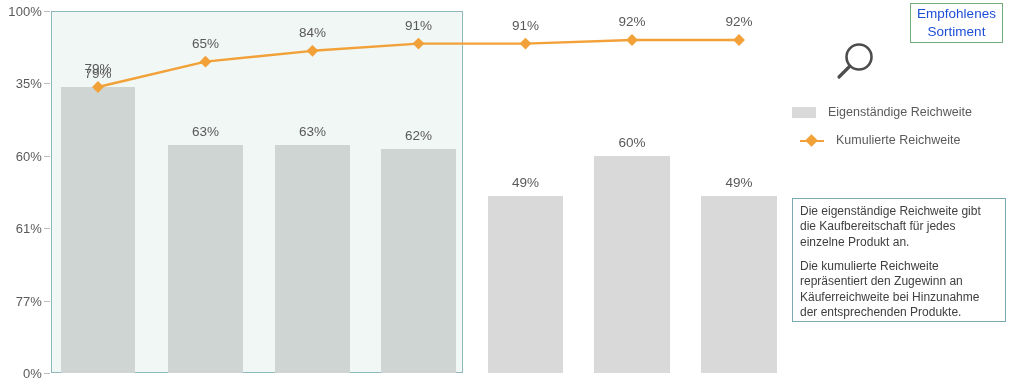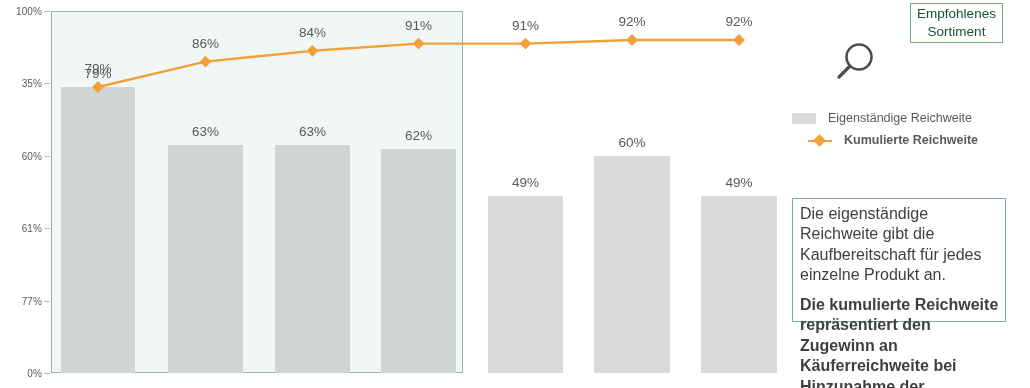--- a/index.html
+++ b/index.html
@@ -21,21 +21,21 @@
   
   #plot {
     position: absolute;
     left: 0;
     top: 0;
     width: 800px;
     height: 388px;
   }
   .axis-label {
     position: absolute;
-    font-size: 10px;
+    font-size: 13px;
     color: #5a5a5a;
     text-align: right;
     width: 42px;
     transform: translateY(-50%);
     letter-spacing: 0.1px;
   }
   .tick-mark {
     position: absolute;
     left: 44px;
     width: 6px;
@@ -99,21 +99,21 @@
     top: 3px;
     width: 93px;
     height: 40px;
     border: 1px solid #70ad7b;
     box-sizing: border-box;
     display: flex;
     align-items: center;
     justify-content: center;
     text-align: center;
     font-size: 13.5px;
-    color: #14532d;
+    color: #1d4ed8;
     line-height: 1.35;
     background: #ffffff;
   }
   #magnifier-icon {
     position: absolute;
     left: 36px;
     top: 38px;
     width: 56px;
     height: 48px;
   }
@@ -163,27 +163,26 @@
     top: 198px;
     width: 214px;
     height: 124px;
     border: 1px solid #7aa9b5;
     box-sizing: border-box;
     padding: 5px 6px 5px 7px;
     background: #ffffff;
   }
   #info-box p {
     margin: 0 0 9px 0;
-    font-size: 16px;
+    font-size: 12px;
     line-height: 1.28;
     color: #3f3f3f;
   }
   #info-box p:last-child {
     margin-bottom: 0;
-    font-weight: bold;
   }
 </style>
 </head>
 <body>
 
 <div id="root">
 
   <div id="plot">
 
     <div id="highlight-region"></div>
@@ -229,21 +228,21 @@
         <rect x="201.3" y="57.480000000000004" width="8.4" height="8.4" fill="#f2a138" transform="rotate(45 205.5 61.68000000000001)"></rect>
         <rect x="308.3" y="46.61999999999999" width="8.4" height="8.4" fill="#f2a138" transform="rotate(45 312.5 50.81999999999999)"></rect>
         <rect x="414.3" y="39.37999999999998" width="8.4" height="8.4" fill="#f2a138" transform="rotate(45 418.5 43.579999999999984)"></rect>
         <rect x="521.3" y="39.37999999999998" width="8.4" height="8.4" fill="#f2a138" transform="rotate(45 525.5 43.579999999999984)"></rect>
         <rect x="627.8" y="35.75999999999998" width="8.4" height="8.4" fill="#f2a138" transform="rotate(45 632 39.95999999999998)"></rect>
         <rect x="734.8" y="35.75999999999998" width="8.4" height="8.4" fill="#f2a138" transform="rotate(45 739 39.95999999999998)"></rect>
       </svg>
 
     <div id="line-labels-layer">
         <div class="line-label" style="left: 98px; top: 61.02px;">79%</div>
-        <div class="line-label" style="left: 205.5px; top: 35.68px;">86%</div>
+        <div class="line-label" style="left: 205.5px; top: 35.68px;">65%</div>
         <div class="line-label" style="left: 312.5px; top: 24.82px;">84%</div>
         <div class="line-label" style="left: 418.5px; top: 17.58px;">91%</div>
         <div class="line-label" style="left: 525.5px; top: 17.58px;">91%</div>
         <div class="line-label" style="left: 632px; top: 13.96px;">92%</div>
         <div class="line-label" style="left: 739px; top: 13.96px;">92%</div>
       </div>
   </div>
 
   <div id="right-panel">
 
@@ -251,26 +250,26 @@
       <span>Empfohlenes Sortiment</span>
     </div>
 
     <div id="magnifier-icon">
       <svg width="56" height="48" viewBox="0 0 56 48">
         <circle cx="33" cy="19" r="12.5" fill="none" stroke="#4d4d4d" stroke-width="2.6"></circle>
         <line x1="23.5" y1="28.5" x2="13" y2="39" stroke="#4d4d4d" stroke-width="3.2" stroke-linecap="round"></line>
       </svg>
     </div>
 
-    <div class="legend-row" style="left:2px; top:111px;">
+    <div class="legend-row" style="left:2px; top:105px;">
       <span class="legend-swatch"></span>
       <span class="legend-text">Eigenständige Reichweite</span>
     </div>
 
-    <div class="legend-row" style="left:18px; top:133px;font-weight:bold;">
+    <div class="legend-row" style="left:10px; top:133px;">
       <span class="legend-marker"></span>
       <span class="legend-text">Kumulierte Reichweite</span>
     </div>
 
     <div id="info-box">
       <p>Die eigenständige Reichweite gibt die Kaufbereitschaft für jedes einzelne Produkt an.</p>
       <p>Die kumulierte Reichweite repräsentiert den Zugewinn an Käuferreichweite bei Hinzunahme der entsprechenden Produkte.</p>
     </div>
   </div>
 </div>

